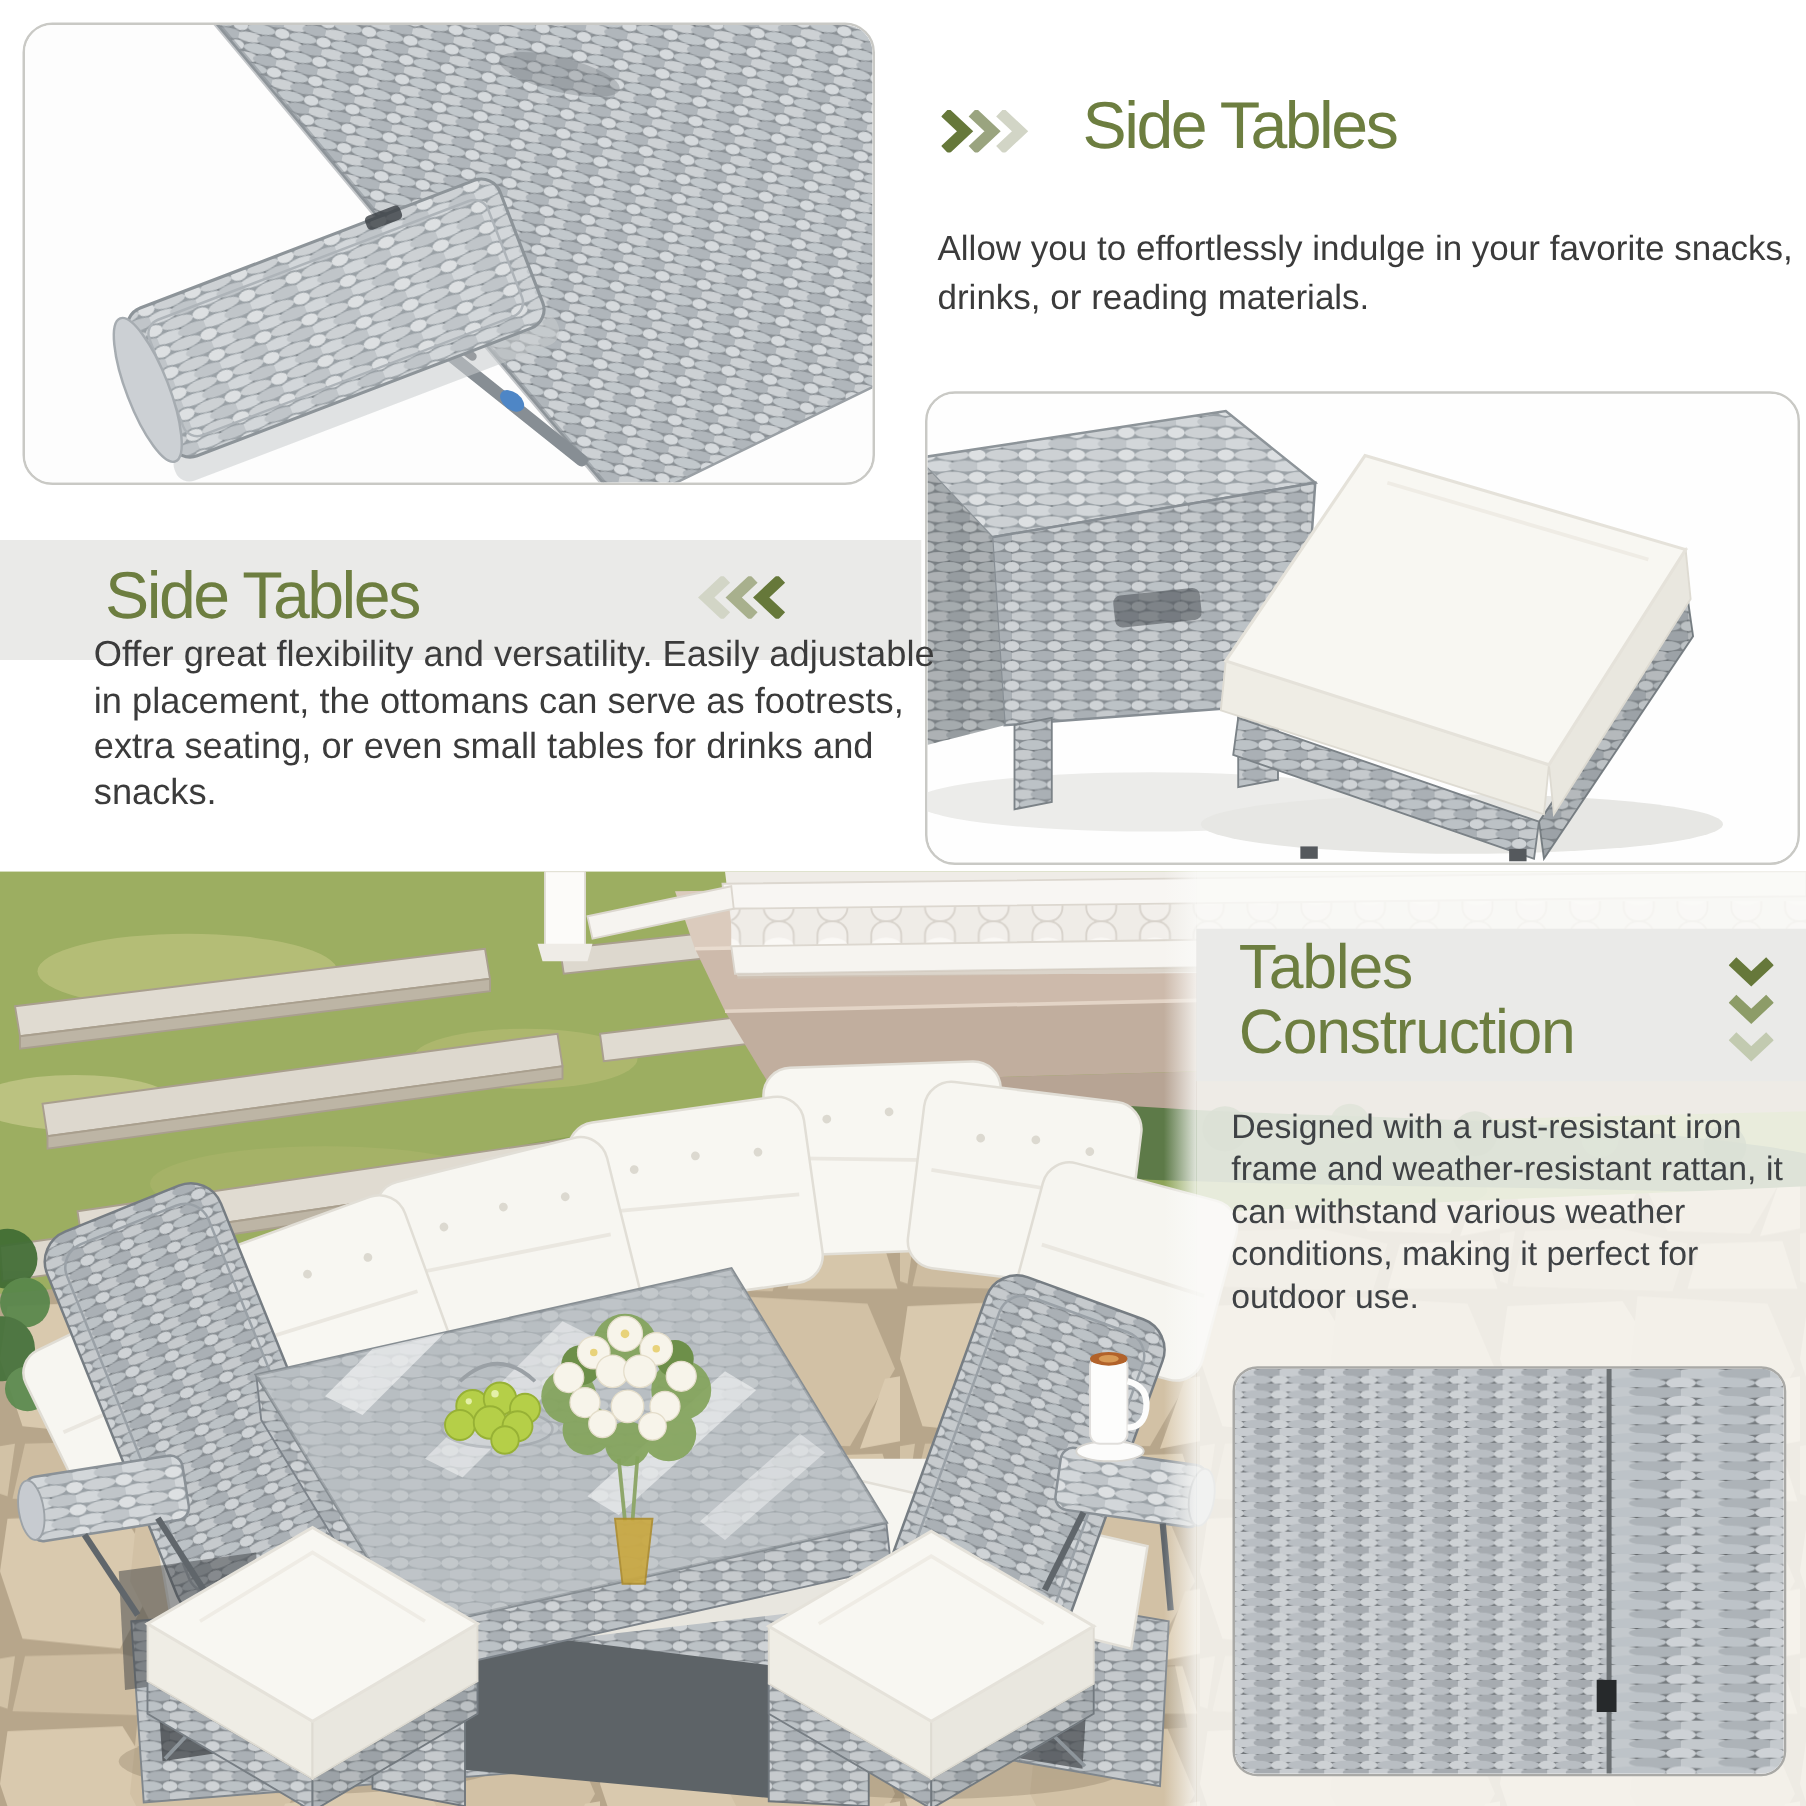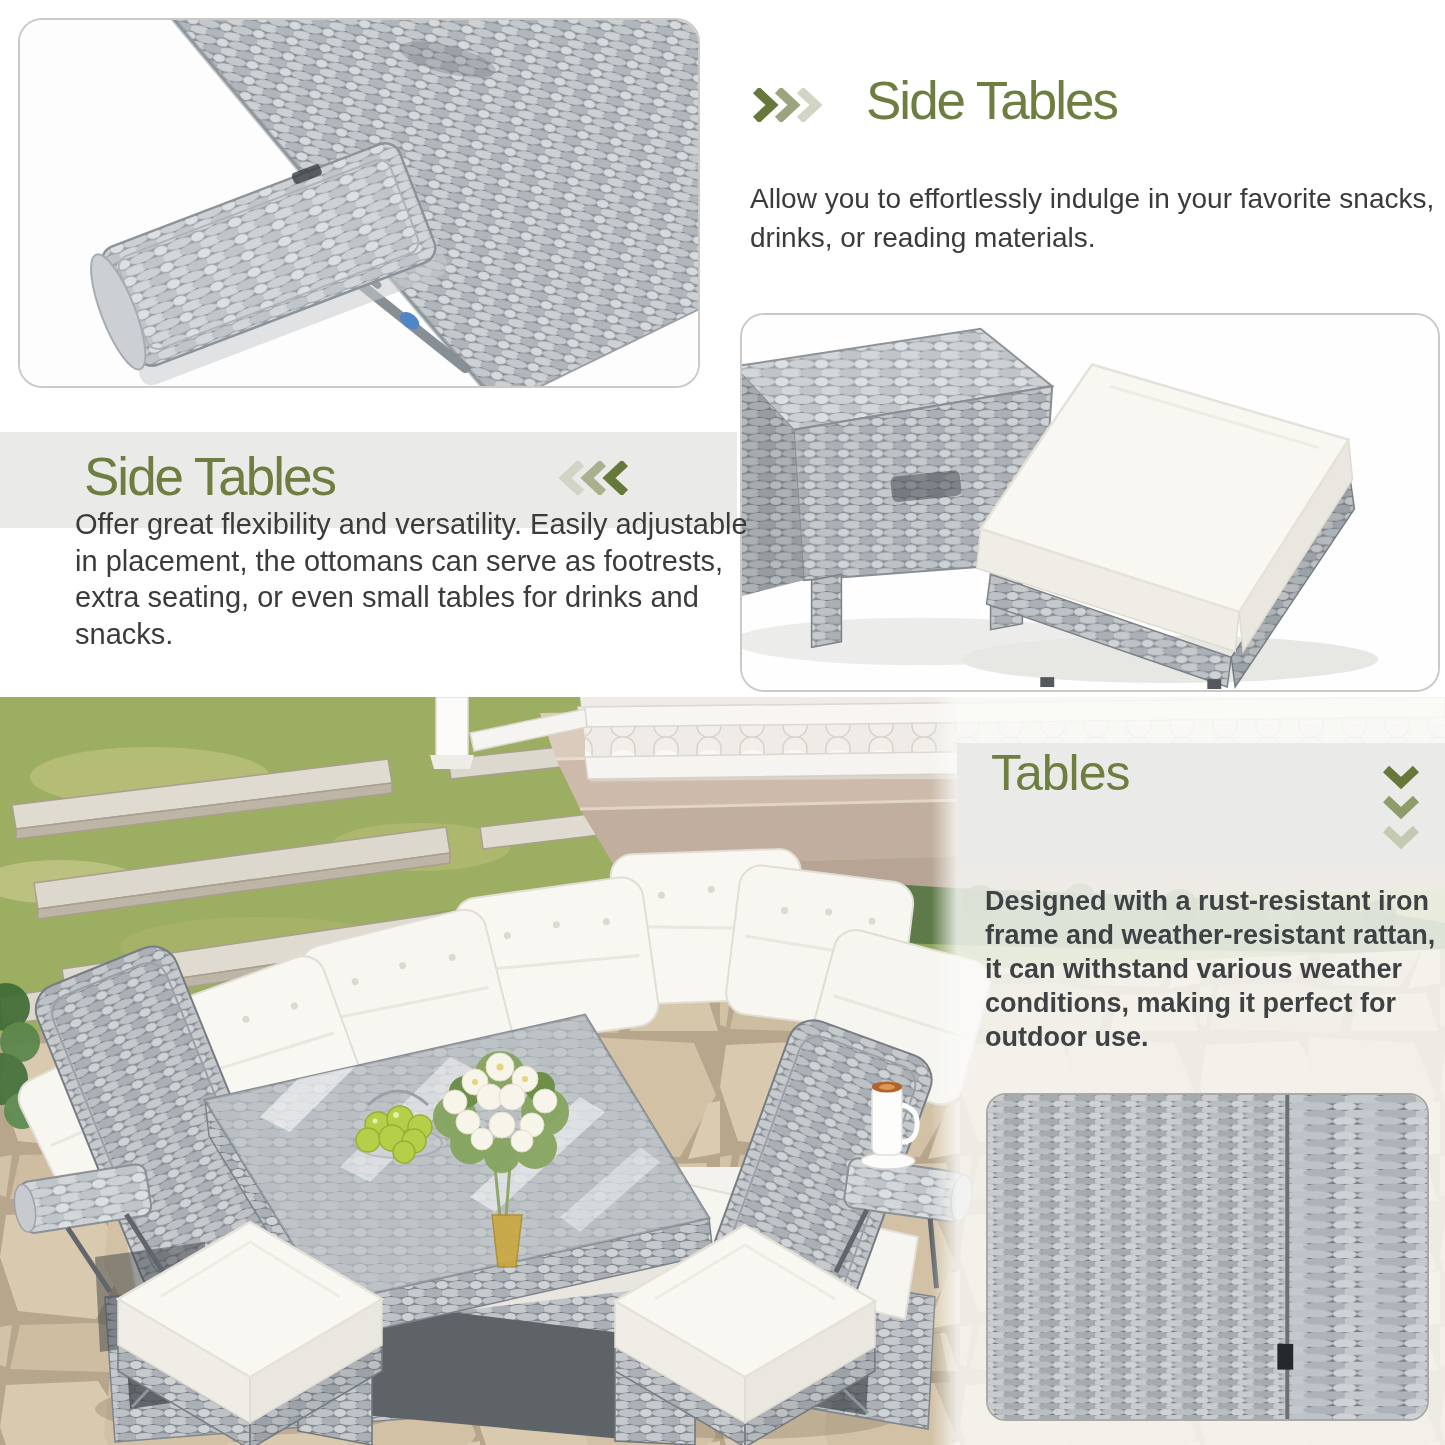--- a/index.html
+++ b/index.html
@@ -24,21 +24,21 @@
   #banner-mid-left{left:0;top:432px;width:737px;height:96px;background:var(--banner-bg);}
   #banner-mid-left .title{position:absolute;left:84px;top:14px;font-size:53px;}
   #banner-mid-left .chevrons{position:absolute;left:558px;top:29px;}
   #para-mid-left{left:75px;top:506px;width:676px;font-size:29px;line-height:1.26;}
   #right-panel{left:957px;top:697px;width:488px;height:748px;background:rgba(250,250,248,0.82);}
   #right-panel::before{content:"";position:absolute;left:-26px;top:0;width:26px;height:100%;
     background:linear-gradient(to left, rgba(250,250,248,0.82), rgba(250,250,248,0));}
   #panel-header{position:absolute;left:0;top:46px;width:100%;height:122px;background:rgba(233,233,231,0.97);}
   #panel-header .title{position:absolute;left:34px;top:4px;font-size:50px;line-height:52px;letter-spacing:-1px;}
   #panel-header .chevrons{position:absolute;left:426px;top:22px;}
-  #panel-body{position:absolute;left:28px;top:187px;width:458px;font-size:27px;line-height:1.26;font-weight:700;color:#3f4245;}
+  #panel-body{position:absolute;left:28px;top:187px;width:458px;font-size:27px;line-height:1.26;font-weight:400;color:#3f4245;}
   #photo-wicker-detail{position:absolute;left:29px;top:396px;width:443px;height:328px;
     border:2px solid #a9a9a6;border-radius:20px;}
 </style>
 </head>
 <body>
 
 <svg width="0" height="0" style="position:absolute" aria-hidden="true">
   <defs>
     <pattern id="weaveA" width="34" height="16" patternUnits="userSpaceOnUse">
       <rect width="34" height="16" fill="#878d92"></rect>
@@ -421,20 +421,21 @@
       <polygon points="745,528 875,604 745,680 615,604" fill="#f8f7f2" stroke="#e5e2da" stroke-width="2.5"></polygon>
       <path d="M655,602 L745,548 L835,602" stroke="#efece5" stroke-width="3" fill="none"></path>
     </g>
   </svg>
 </div>
 
 <div id="right-panel" class="abs">
   <div id="panel-header">
     <div class="title">
       <span>Tables</span><br>
+      <span>Construction</span>
     </div>
     <svg class="chevrons" width="36" height="90" viewBox="0 0 36 90">
       <path d="M3,4 L18,18 L33,4" fill="none" stroke="#66783a" stroke-width="9"></path>
       <path d="M3,34 L18,48 L33,34" fill="none" stroke="#8d9c68" stroke-width="9"></path>
       <path d="M3,64 L18,78 L33,64" fill="none" stroke="#c2cab0" stroke-width="9"></path>
     </svg>
   </div>
   <div id="panel-body">Designed with a rust-resistant iron frame and weather-resistant rattan, it can withstand various weather conditions, making it perfect for outdoor use.</div>
   <div id="photo-wicker-detail" class="photo">
     <svg viewBox="0 0 443 328" preserveAspectRatio="none">

